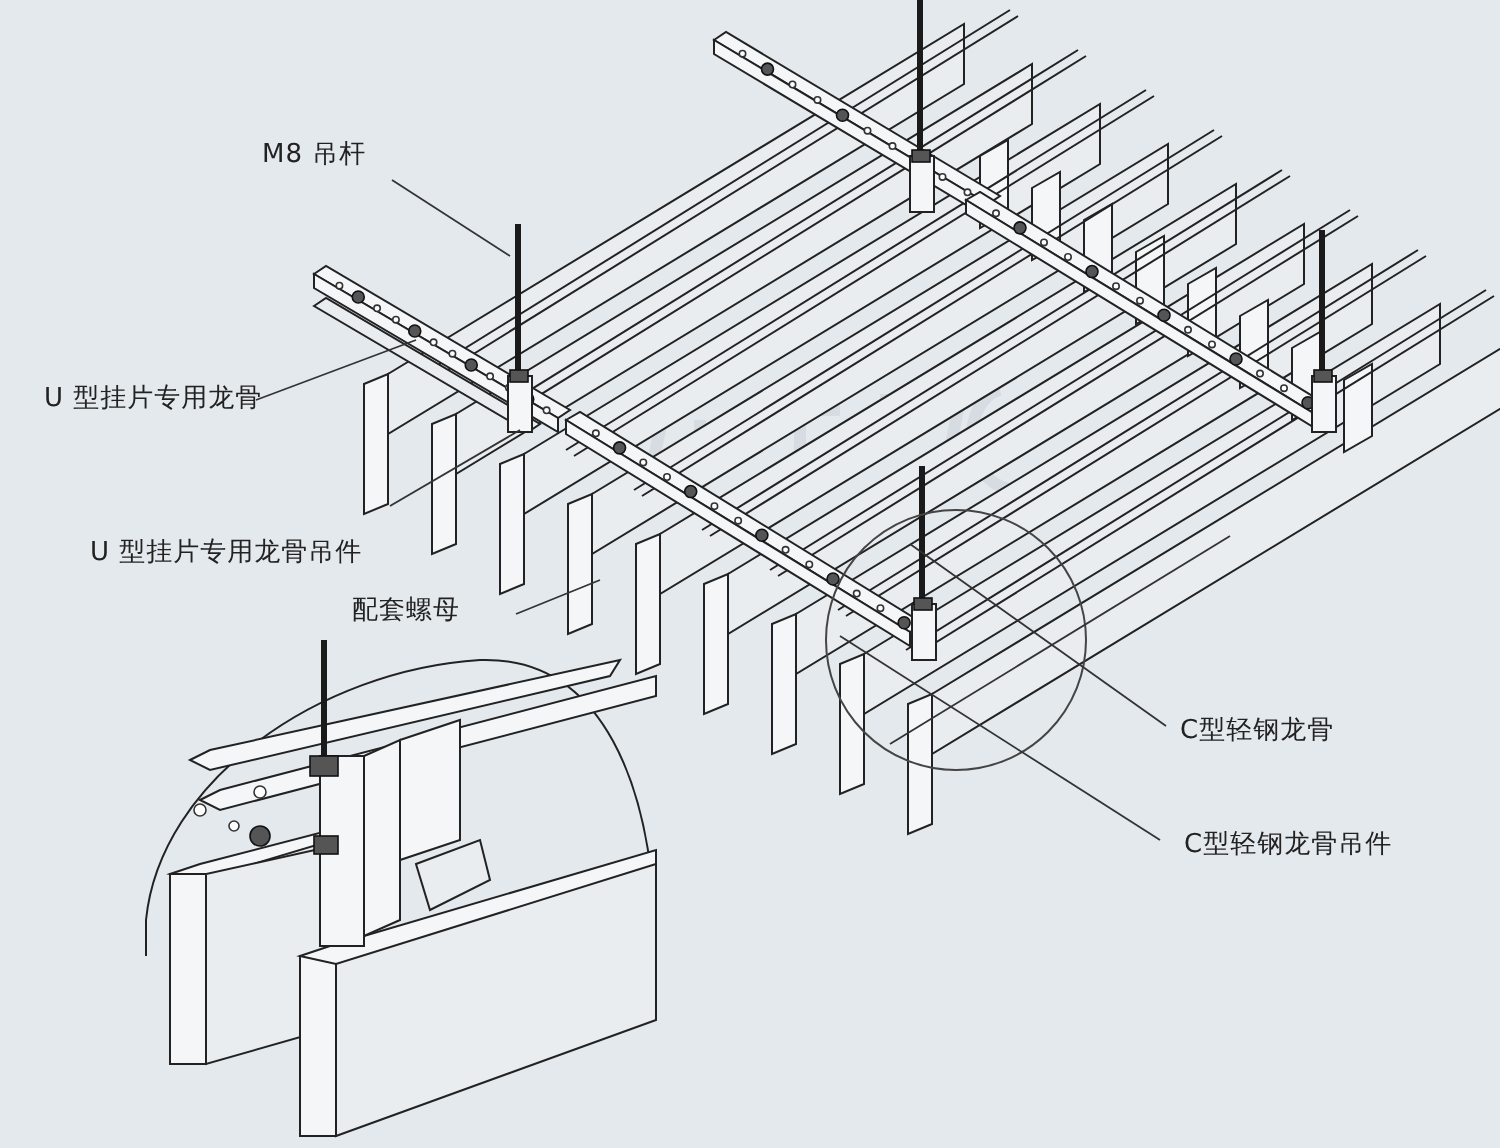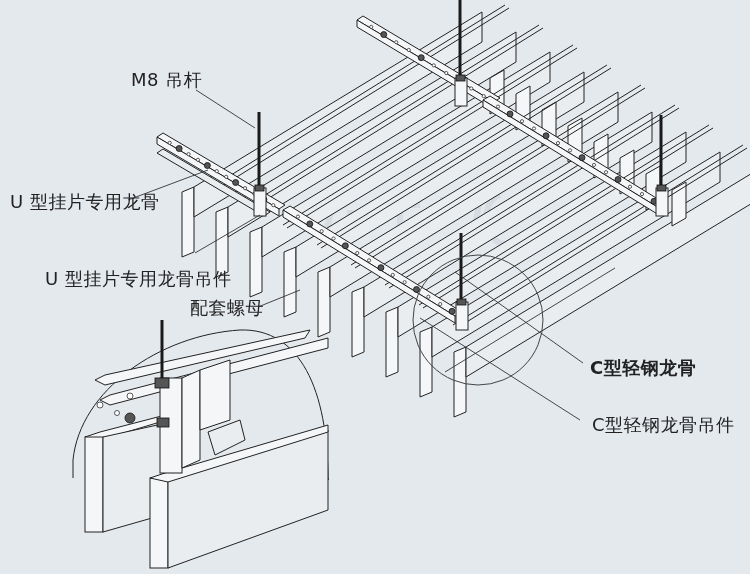--- a/index.html
+++ b/index.html
@@ -1,19 +1,19 @@
 <!DOCTYPE html>
 <html><head>
 <meta charset="utf-8">
 <style>
   html, body { margin:0; padding:0; }
   body { width:750px; height:574px; background:#e4e9ee; overflow:hidden; position:relative;
          font-family:"DejaVu Sans", sans-serif; }
   #stage { position:absolute; left:0; top:0; width:750px; height:574px; }
-  .lbl { position:absolute; font-size:18px; color:#222; white-space:nowrap; letter-spacing:0.5px; }
+  .lbl { position:absolute; font-size:13px; color:#222; white-space:nowrap; letter-spacing:0.5px; }
   svg .ln { stroke:#222; fill:none; stroke-width:1; }
   svg .face { fill:#f4f6f8; stroke:#222; stroke-width:1; }
   svg .face2 { fill:#e9edf0; stroke:#222; stroke-width:1; }
   svg .rod { stroke:#1a1a1a; stroke-width:3; }
   svg .hole { fill:#fff; stroke:#333; stroke-width:0.8; }
   svg .nut { fill:#555; stroke:#111; stroke-width:0.8; }
   svg .leader { stroke:#333; stroke-width:0.9; fill:none; }
   svg .circle { stroke:#444; stroke-width:1; fill:none; }
   svg .wm { fill:none; stroke:#d6dce2; stroke-width:6; }
 </style>
@@ -197,17 +197,17 @@
     <line class="leader" x1="128" y1="200" x2="208" y2="170"></line>
     <line class="leader" x1="195" y1="253" x2="260" y2="215"></line>
     <line class="leader" x1="258" y1="307" x2="300" y2="290"></line>
     <line class="leader" x1="583" y1="363" x2="455" y2="272"></line>
     <line class="leader" x1="580" y1="420" x2="420" y2="318"></line>
     <line class="leader" x1="445" y1="372" x2="615" y2="268"></line>
   </g>
 </svg>
 
 <div class="lbl" style="left:131px;top:68px;">M8 吊杆</div>
-<div class="lbl" style="left:10px;top:190px;">U 型挂片专用龙骨</div>
+<div class="lbl" style="left:22px;top:190px;">U 型挂片专用龙骨</div>
 <div class="lbl" style="left:45px;top:267px;">U 型挂片专用龙骨吊件</div>
-<div class="lbl" style="left:190px;top:296px;">配套螺母</div>
-<div class="lbl" style="left:590px;top:356px;font-weight:bold;">C型轻钢龙骨</div>
+<div class="lbl" style="left:176px;top:296px;">配套螺母</div>
+<div class="lbl" style="left:590px;top:356px;">C型轻钢龙骨</div>
 <div class="lbl" style="left:592px;top:413px;">C型轻钢龙骨吊件</div>
 
 </body></html>

